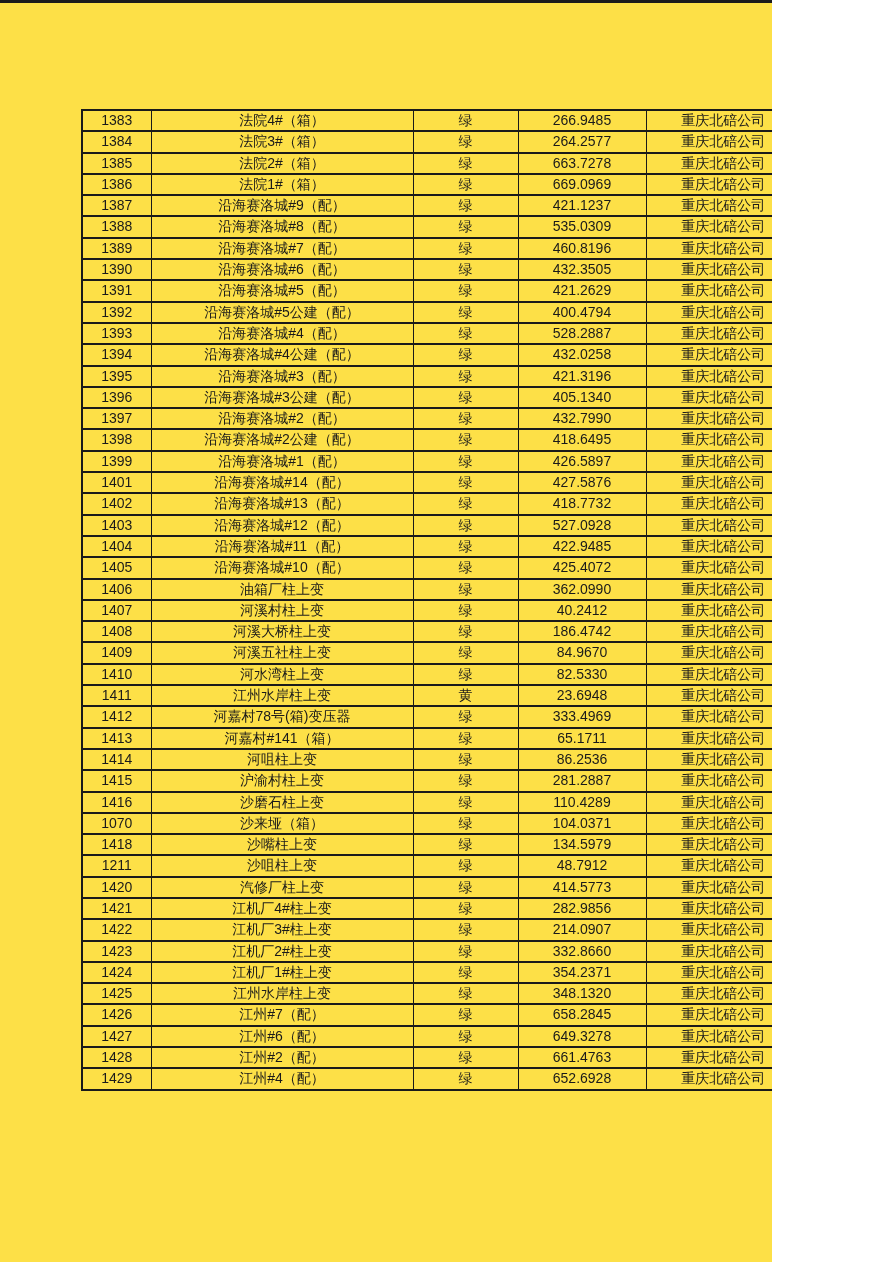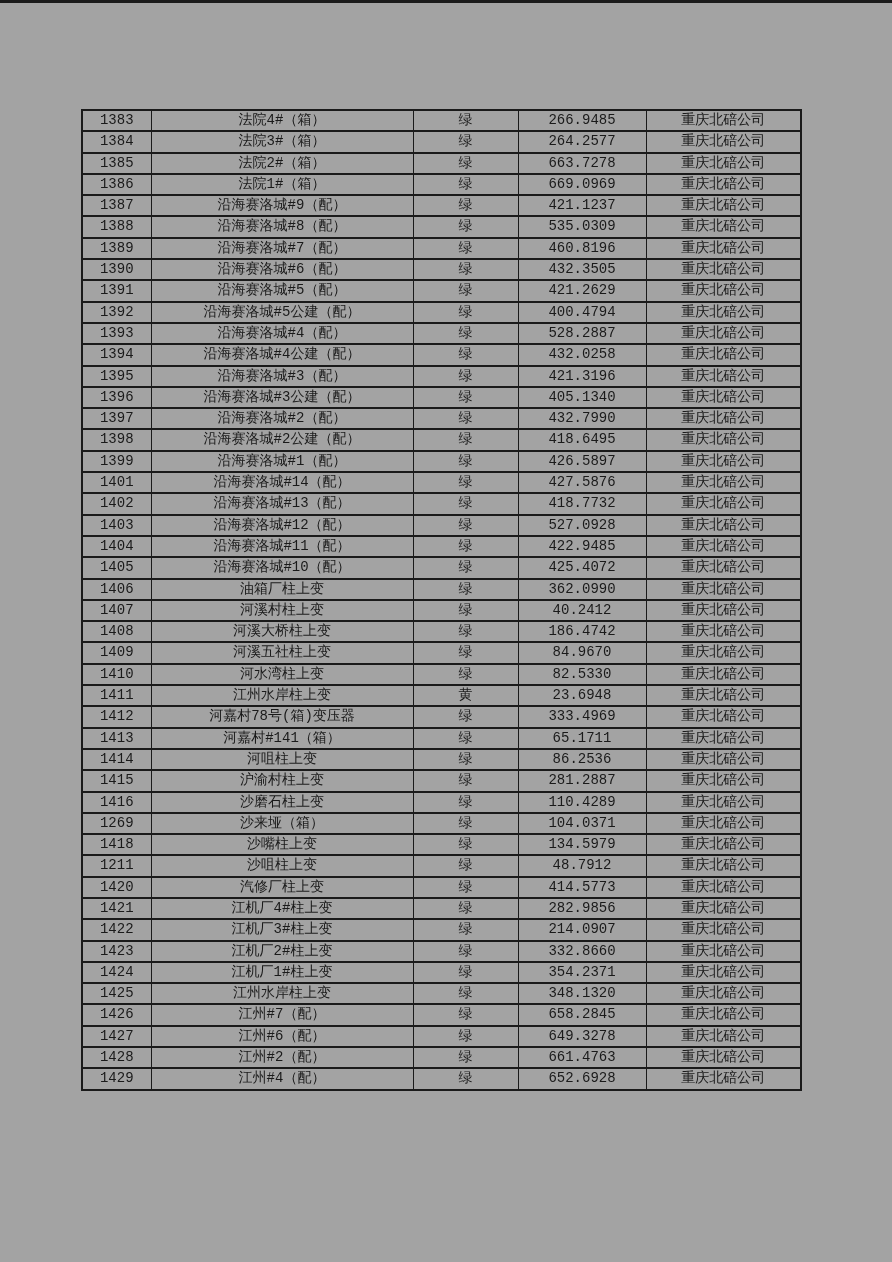--- a/index.html
+++ b/index.html
@@ -2,24 +2,24 @@
 <html><head>
 <meta charset="utf-8">
 <style>
   html, body {
     margin: 0;
     padding: 0;
     background: #ffffff;
   }
   .page {
     position: relative;
-    width: 892px;
+    width: 772px;
     height: 1262px;
-    background: #a3a3a3;
-    font-family: Liberation Mono, monospace;
+    background: #fde047;
+    font-family: Liberation Sans, sans-serif;
     color: #1a1a1a;
     overflow: hidden;
   }
   .top-rule {
     position: absolute;
     top: 0;
     left: 0;
     width: 892px;
     height: 3px;
     background: #1b1b1b;
@@ -287,21 +287,21 @@
           <td>重庆北碚公司</td>
         </tr>
         <tr>
           <td>1416</td>
           <td>沙磨石柱上变</td>
           <td>绿</td>
           <td>110.4289</td>
           <td>重庆北碚公司</td>
         </tr>
         <tr>
-          <td>1269</td>
+          <td>1070</td>
           <td>沙来垭（箱）</td>
           <td>绿</td>
           <td>104.0371</td>
           <td>重庆北碚公司</td>
         </tr>
         <tr>
           <td>1418</td>
           <td>沙嘴柱上变</td>
           <td>绿</td>
           <td>134.5979</td>

